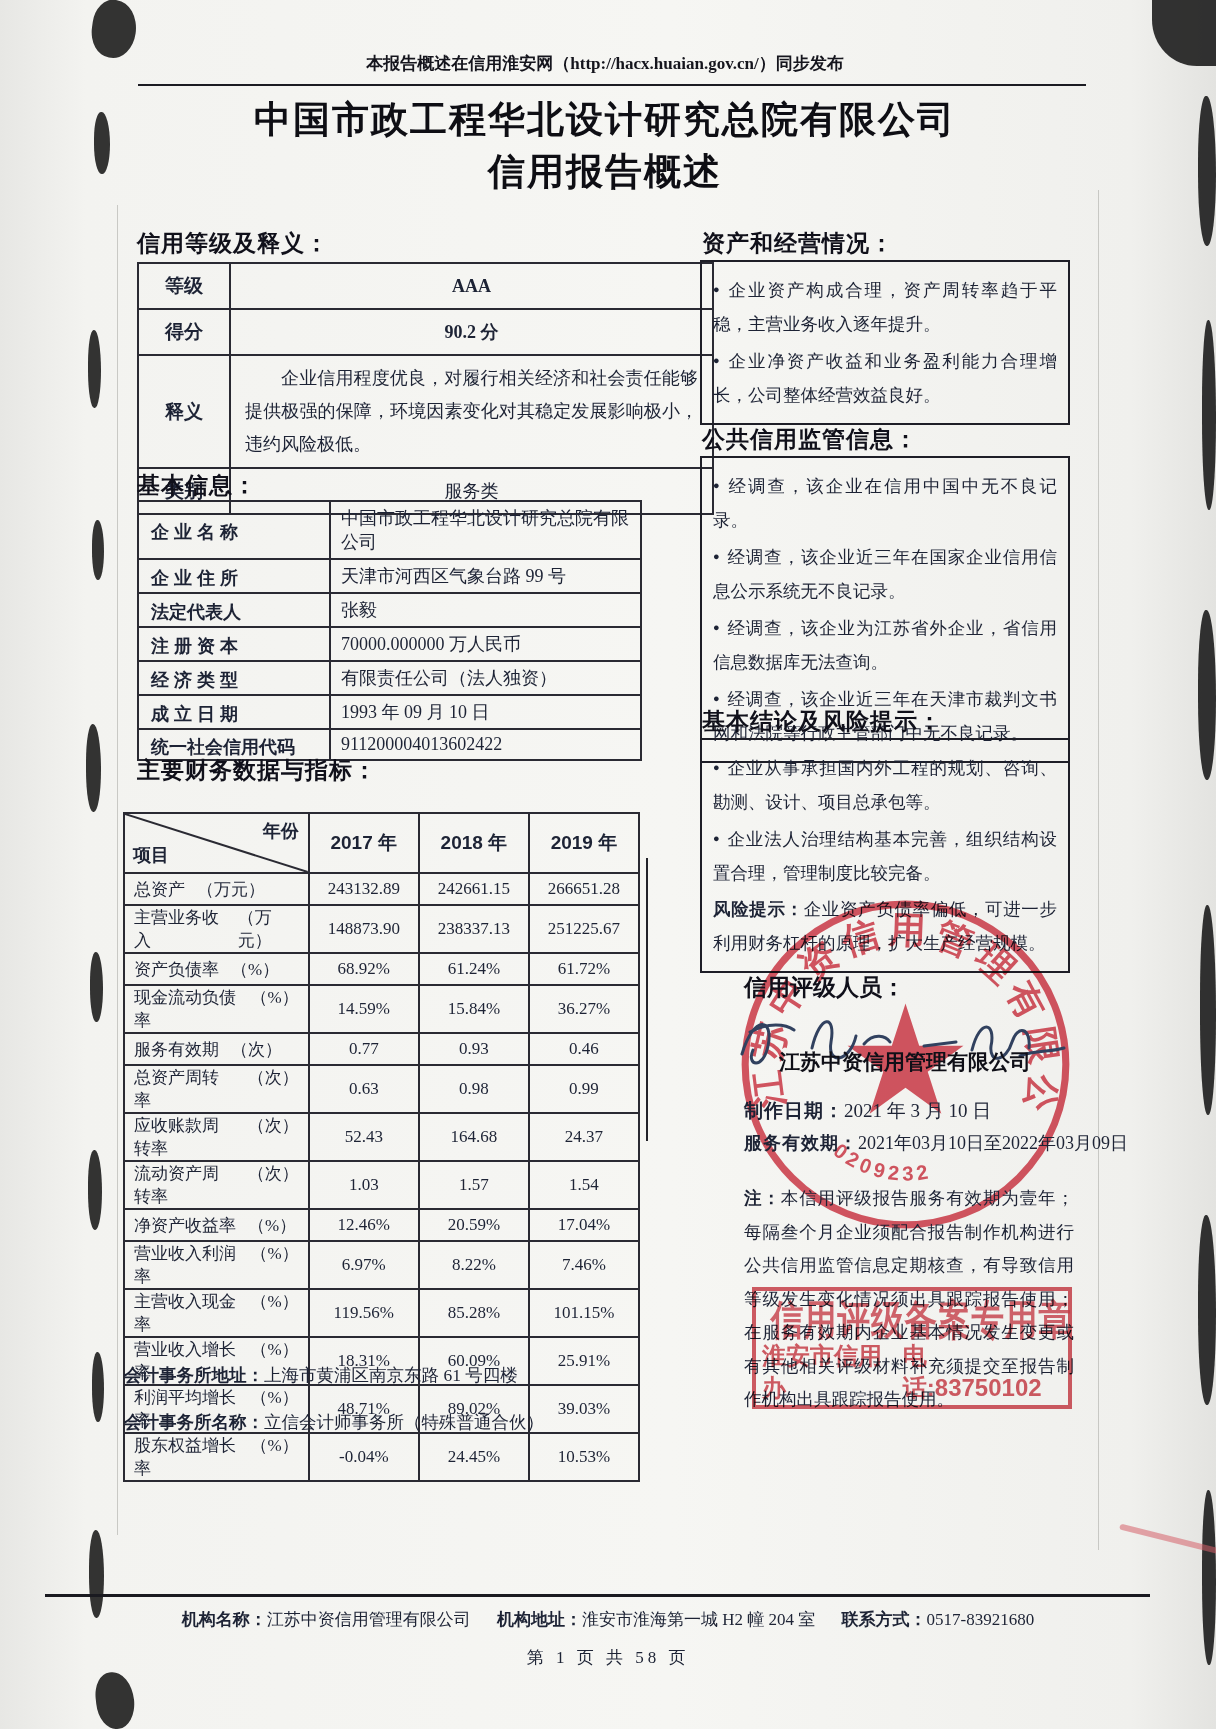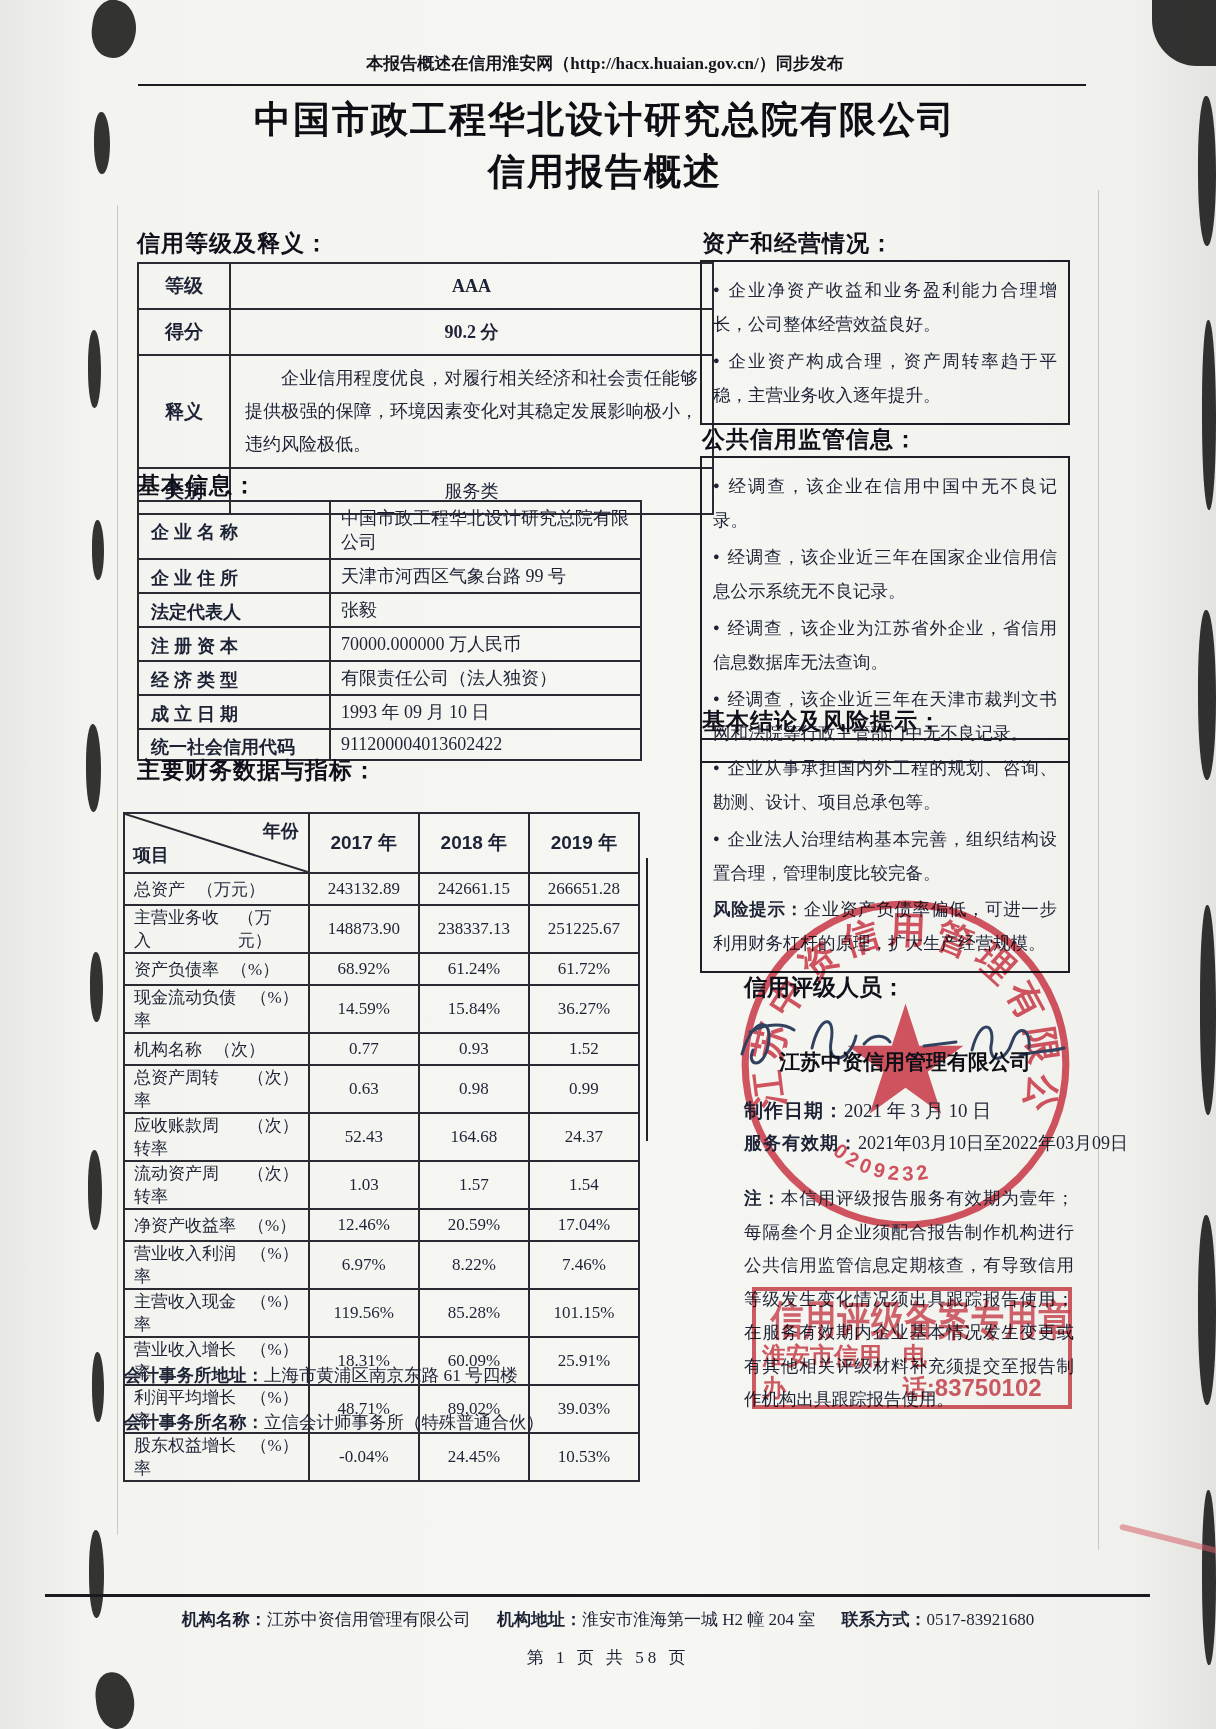--- a/index.html
+++ b/index.html
@@ -218,27 +218,27 @@
               <span>（%）</span>
             </div>
           </td>
           <td class="num">14.59%</td>
           <td class="num">15.84%</td>
           <td class="num">36.27%</td>
         </tr>
     <tr>
           <td class="rl">
             <div>
-              <span>机构名称</span>
+              <span>服务有效期</span>
               <span>（次）</span>
             </div>
           </td>
           <td class="num">0.77</td>
           <td class="num">0.93</td>
-          <td class="num">1.52</td>
+          <td class="num">0.46</td>
         </tr>
     <tr>
           <td class="rl">
             <div>
               <span>总资产周转率</span>
               <span>（次）</span>
             </div>
           </td>
           <td class="num">0.63</td>
           <td class="num">0.98</td>
@@ -337,22 +337,22 @@
 
   <div class="acct-line" style="left:124px;top:1410px;">
     <span class="lbl">会计事务所名称：</span><span>立信会计师事务所（特殊普通合伙）</span>
   </div>
   <div class="acct-line" style="left:124px;top:1363px;text-align:right;">
     <span class="lbl">会计事务所地址：</span><span>上海市黄浦区南京东路 61 号四楼</span>
   </div>
 
   <div class="h-sec" style="left:702px;top:228px;">资产和经营情况：</div>
   <div class="box" style="left:700px;top:260px;min-height:124px;">
+    <p><span class="dot">●</span><span>企业资产构成合理，资产周转率趋于平稳，主营业务收入逐年提升。</span></p>
     <p><span class="dot">●</span><span>企业净资产收益和业务盈利能力合理增长，公司整体经营效益良好。</span></p>
-    <p><span class="dot">●</span><span>企业资产构成合理，资产周转率趋于平稳，主营业务收入逐年提升。</span></p>
   </div>
 
   <div class="h-sec" style="left:702px;top:424px;">公共信用监管信息：</div>
   <div class="box" style="left:700px;top:456px;min-height:220px;">
     <p><span class="dot">●</span><span>经调查，该企业在信用中国中无不良记录。</span></p>
     <p><span class="dot">●</span><span>经调查，该企业近三年在国家企业信用信息公示系统无不良记录。</span></p>
     <p><span class="dot">●</span><span>经调查，该企业为江苏省外企业，省信用信息数据库无法查询。</span></p>
     <p><span class="dot">●</span><span>经调查，该企业近三年在天津市裁判文书网和法院等行政主管部门中无不良记录。</span></p>
   </div>
 

